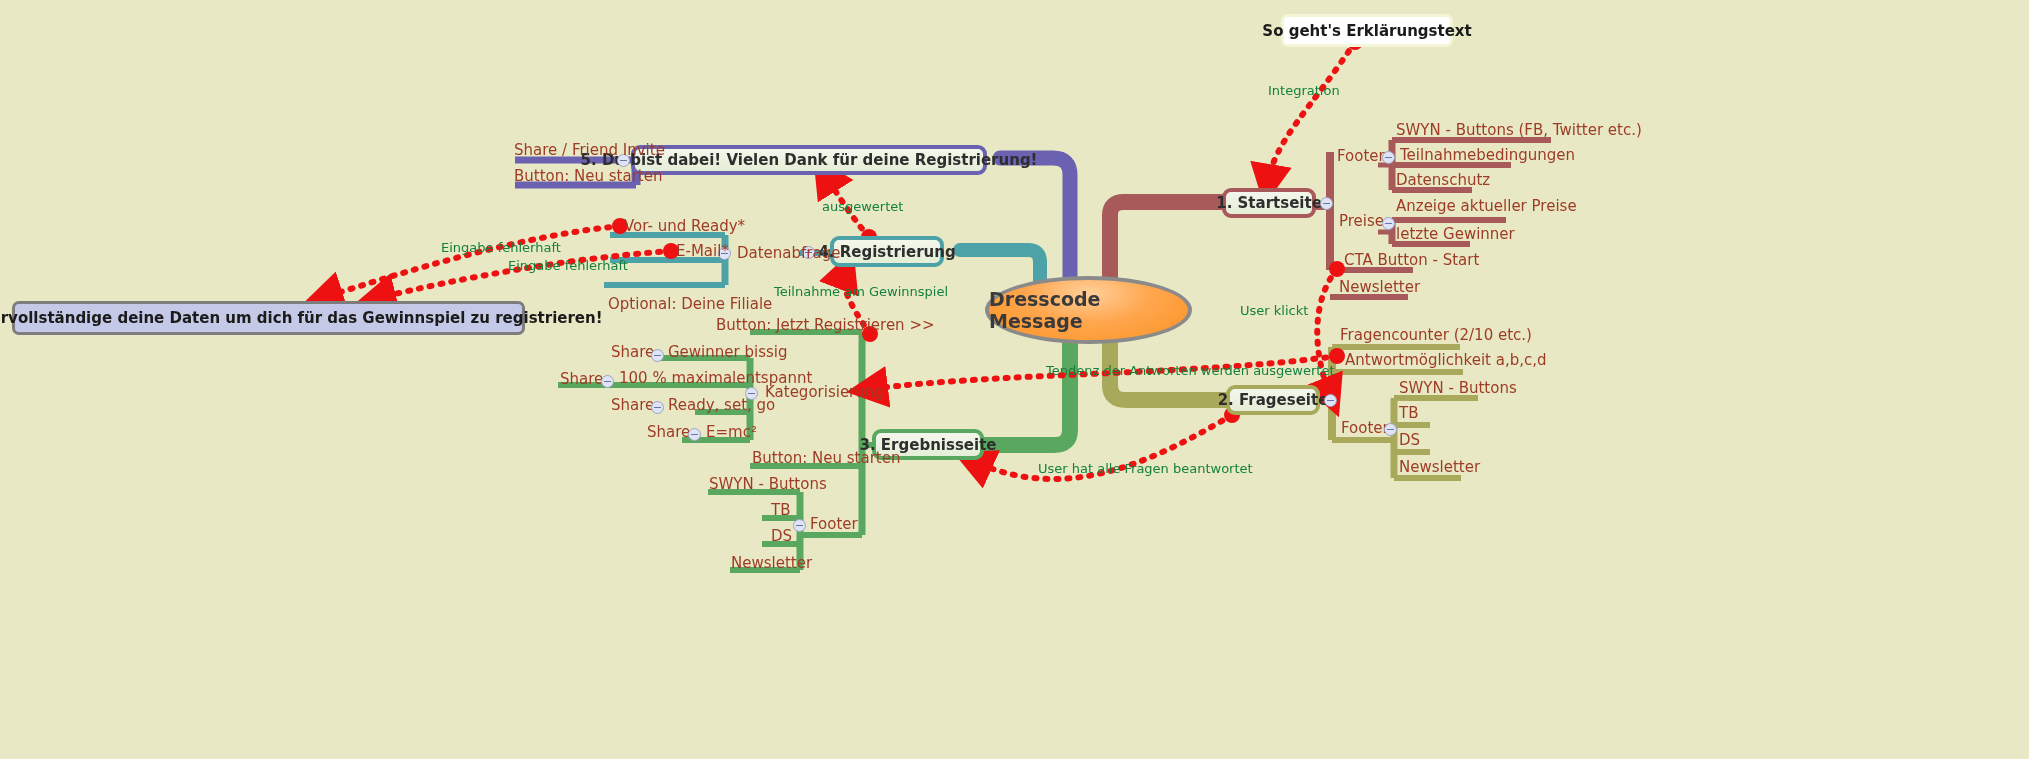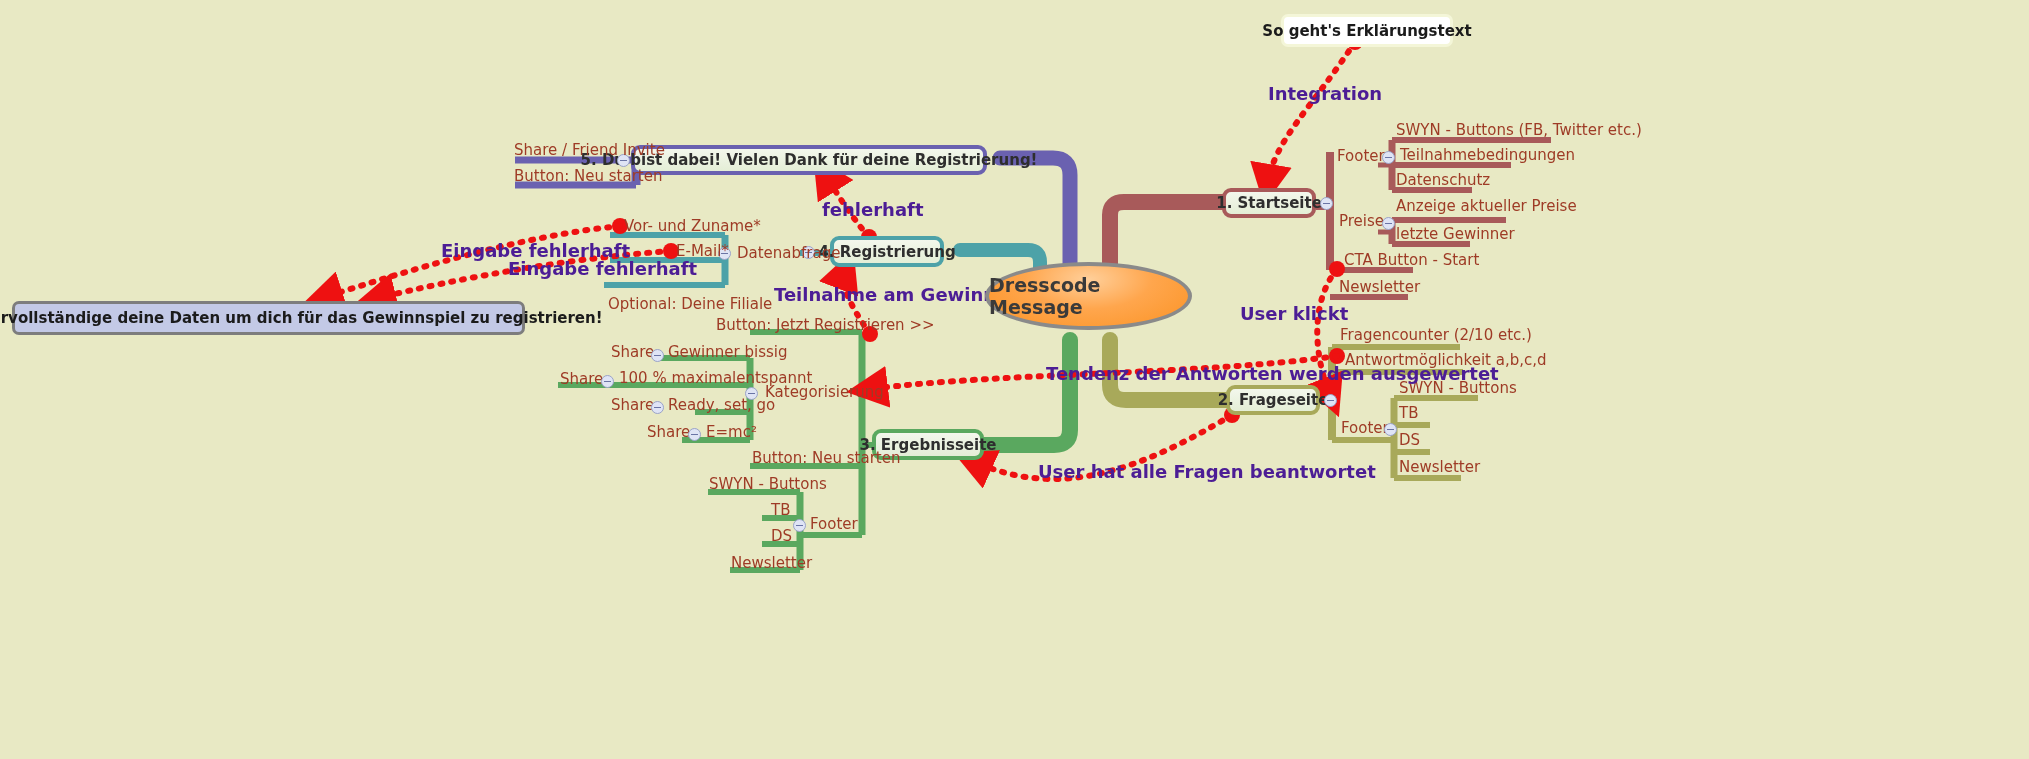--- a/index.html
+++ b/index.html
@@ -40,21 +40,21 @@
   }
   .box.c-purple{border:4px solid #6a61b0;}
   .box.c-teal{border:4px solid #4da2a8;}
   .box.c-red{border:4px solid #a85a5a;}
   .box.c-olive{border:4px solid #a8a95a;}
   .box.c-green{border:4px solid #5aa85f;}
 
   
   #central{
     position:absolute;
-    left:985px;top:262px;width:207px;height:68px;
+    left:985px;top:276px;width:207px;height:68px;
     border-radius:50%;
     background:radial-gradient(ellipse at 50% 22%,#ffcf9a 0%,#ffa64d 45%,#fb9324 100%);
     border:4px solid #8a8a8a;
     display:flex;align-items:center;justify-content:center;
     font-weight:bold;font-size:19px;color:#3a3a3a;
     box-sizing:border-box;
     z-index:6;
   }
 
   
@@ -77,21 +77,21 @@
   
   .toggle{
     position:absolute;width:13px;height:13px;border-radius:50%;
     background:#dfe4f5;border:1px solid #9aa3c8;
     box-sizing:border-box;
   }
   .toggle:after{
     content:"";position:absolute;left:2px;top:5px;width:7px;height:1px;background:#6a74a5;
   }
   .reltext{
-    position:absolute;color:#4c1d95;font-size:18px;white-space:nowrap;font-weight:bold;
+    position:absolute;color:#15803d;font-size:13px;white-space:nowrap;
   }
 </style>
 </head>
 <body>
 
 <div id="canvas">
 
   <svg class="wires" viewBox="0 0 2029 759">
 
     <path d="M1070,300 L1070,175 Q1070,158 1053,158 L1000,158" stroke="#6a61b0" stroke-width="15" fill="none" stroke-linecap="round"></path>
@@ -213,21 +213,21 @@
   <span class="toggle" style="left:617px;top:154px;"></span>
 
   <div class="callout" id="callout-erklaer">So geht's Erklärungstext</div>
   <div class="callout" id="callout-daten">Bitte vervollständige deine Daten um dich für das Gewinnspiel zu registrieren!</div>
 
   <div class="leaf" style="left:514px;top:142px;">Share / Friend Invite</div>
   <div class="leaf" style="left:514px;top:168px;">Button: Neu starten</div>
 
   <div class="branch-lbl" style="left:737px;top:244px;">Datenabfrage</div>
   <span class="toggle" style="left:718px;top:247px;"></span>
-  <div class="leaf" style="left:624px;top:218px;">Vor- und Zuname*</div>
+  <div class="leaf" style="left:624px;top:218px;">Vor- und Ready*</div>
   <div class="leaf" style="left:676px;top:243px;">E-Mail*</div>
   <div class="leaf" style="left:608px;top:268px;margin-top:28px;">Optional: Deine Filiale</div>
 
   <div class="branch-lbl" style="left:1337px;top:147px;">Footer</div>
   <span class="toggle" style="left:1382px;top:151px;"></span>
   <div class="leaf" style="left:1396px;top:122px;">SWYN - Buttons (FB, Twitter etc.)</div>
   <div class="leaf" style="left:1400px;top:147px;">Teilnahmebedingungen</div>
   <div class="leaf" style="left:1396px;top:172px;">Datenschutz</div>
 
   <div class="branch-lbl" style="left:1339px;top:212px;">Preise</div>
@@ -275,17 +275,17 @@
   <div class="leaf" style="left:709px;top:476px;">SWYN - Buttons</div>
   <div class="leaf" style="left:771px;top:502px;">TB</div>
   <div class="leaf" style="left:771px;top:528px;">DS</div>
   <div class="leaf" style="left:731px;top:555px;">Newsletter</div>
 
   <div class="reltext" style="left:1268px;top:83px;">Integration</div>
   <div class="reltext" style="left:1240px;top:303px;">User klickt</div>
   <div class="reltext" style="left:1038px;top:461px;">User hat alle Fragen beantwortet</div>
   <div class="reltext" style="left:1046px;top:363px;">Tendenz der Antworten werden ausgewertet</div>
   <div class="reltext" style="left:774px;top:284px;text-align:right;">Teilnahme am Gewinnspiel</div>
-  <div class="reltext" style="left:822px;top:199px;">fehlerhaft</div>
+  <div class="reltext" style="left:822px;top:199px;">ausgewertet</div>
   <div class="reltext" style="left:441px;top:240px;">Eingabe fehlerhaft</div>
   <div class="reltext" style="left:508px;top:258px;">Eingabe fehlerhaft</div>
 
 </div>
 
 </body></html>

